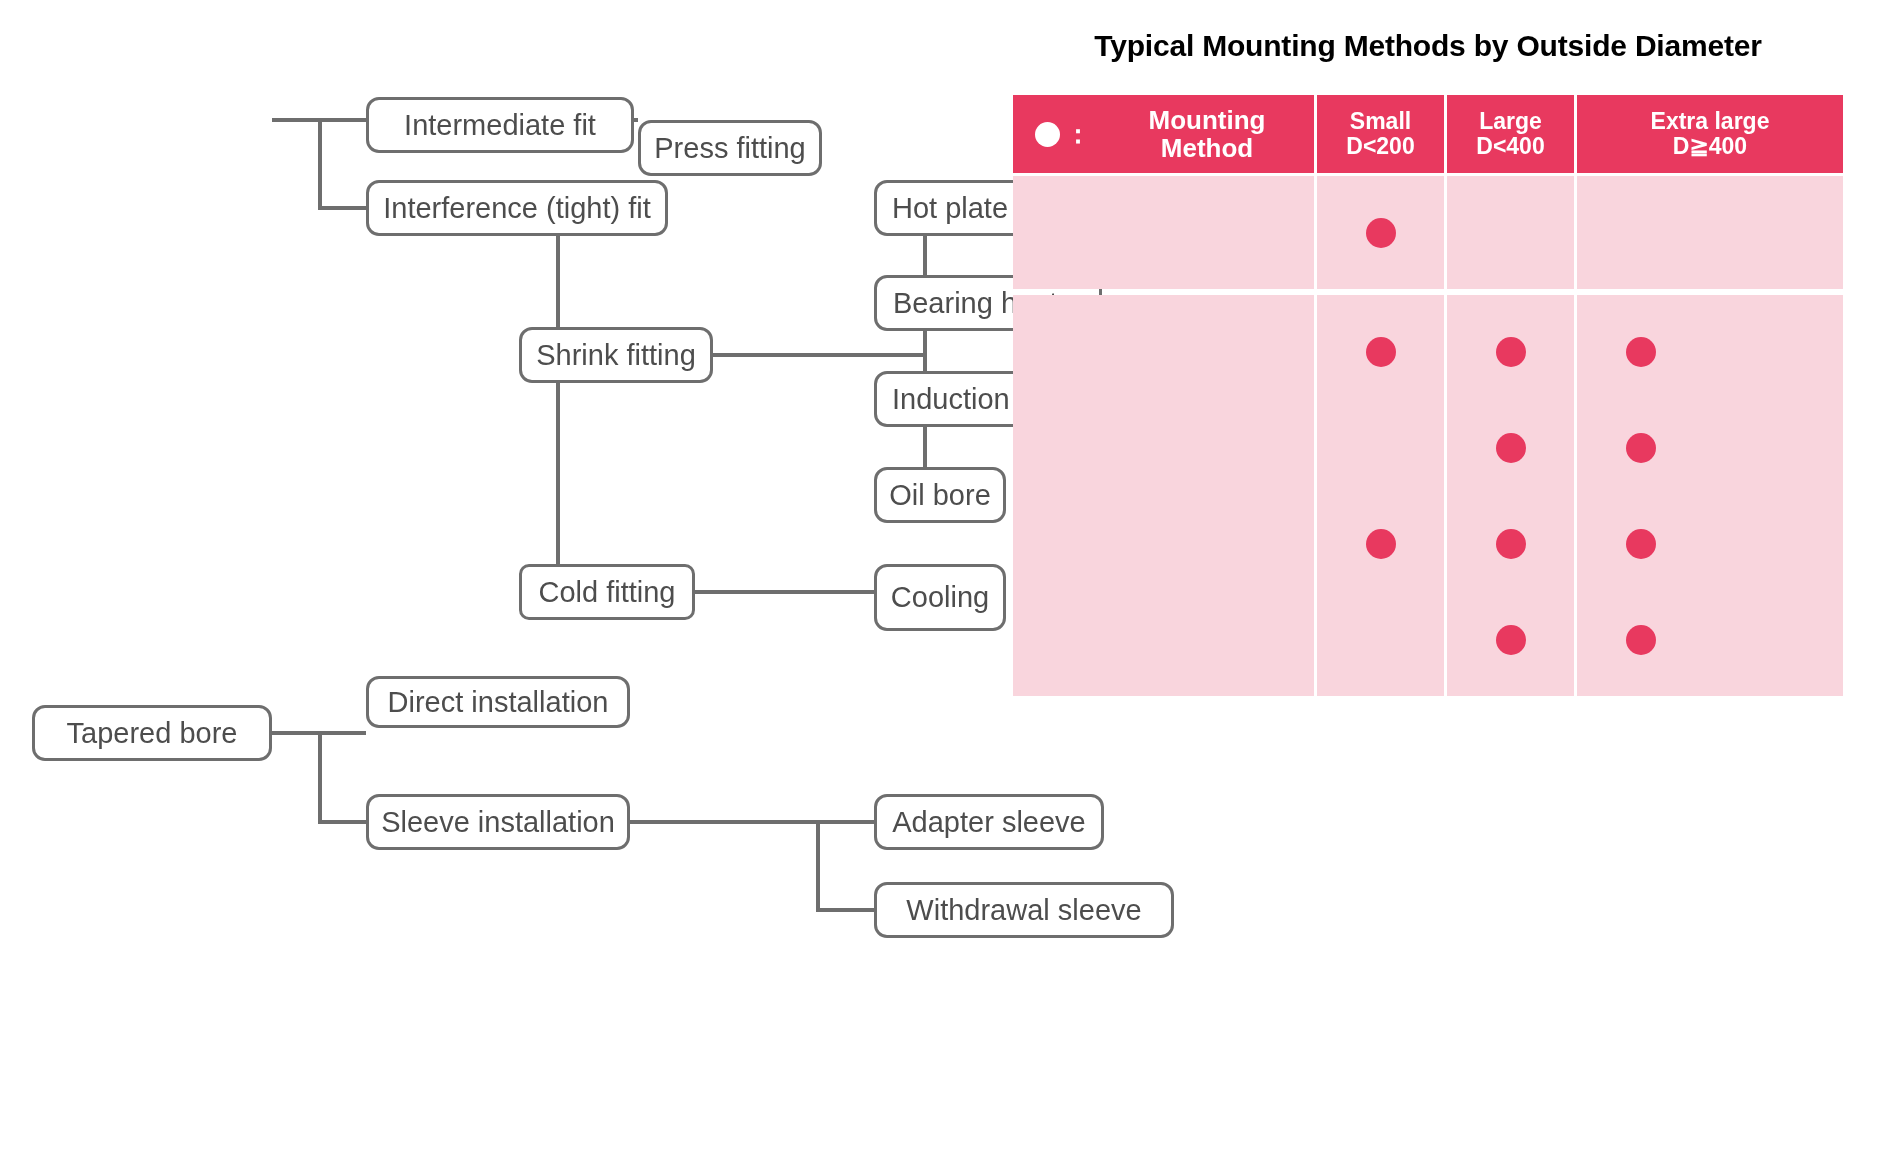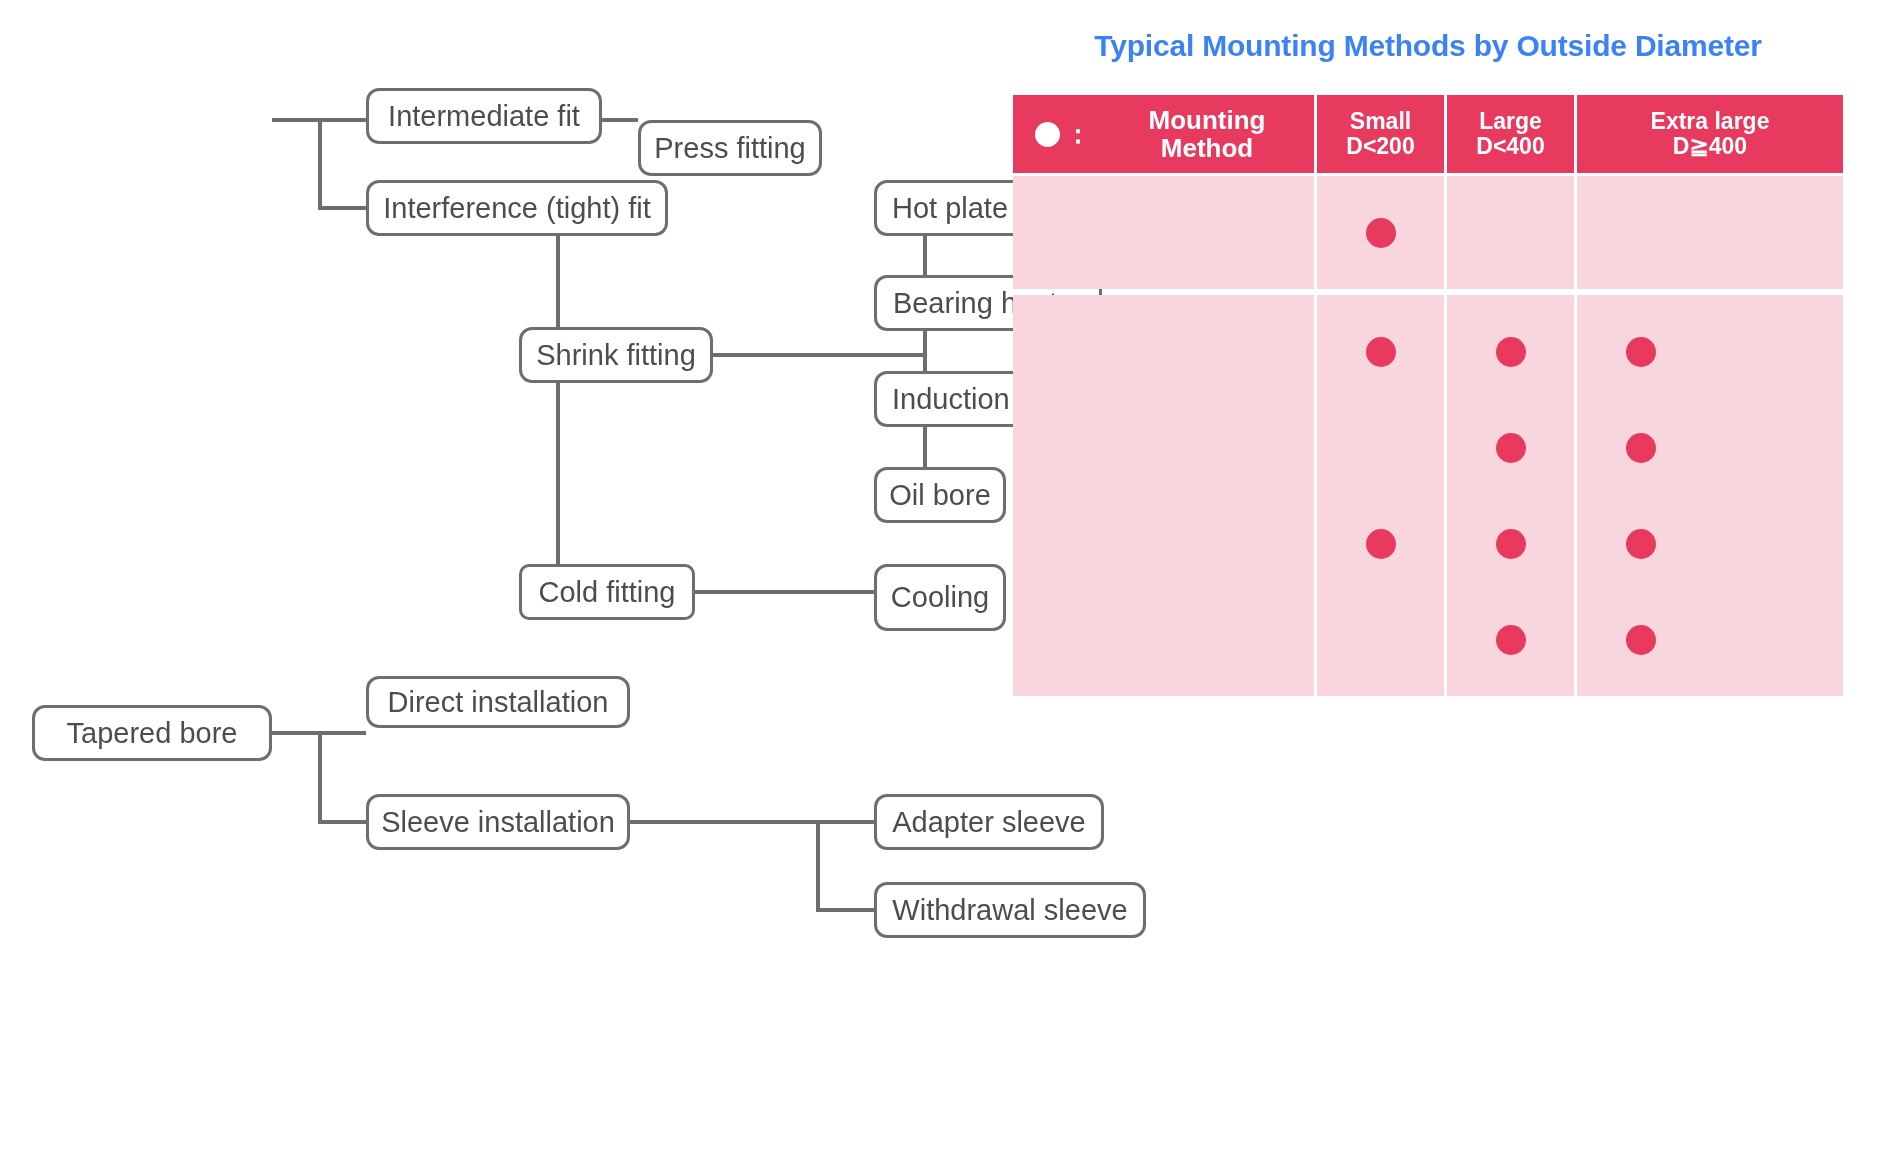--- a/index.html
+++ b/index.html
@@ -40,21 +40,21 @@
     top: 95px;
     width: 830px;
     height: 670px;
   }
   .tbl-title {
     position: absolute;
     left: 0;
     top: -66px;
     width: 830px;
     text-align: center;
-    color: #3b82f6;
+    color: #000000;
     font-size: 30px;
     font-weight: bold;
     letter-spacing: -0.2px;
     white-space: nowrap;
   }
   .hdr-row {
     position: absolute;
     left: 0;
     top: 0;
     width: 830px;
@@ -180,21 +180,21 @@
     <path d="M 695 592 H 874"></path>
 
     <path d="M 272 733 H 320 H 366"></path>
     <path d="M 320 733 V 822 H 366"></path>
 
     <path d="M 630 822 H 818 H 874"></path>
     <path d="M 818 822 V 910 H 874"></path>
   </svg>
 
 
-  <div class="node" style="left:366px; top:88px; width:236px; height:56px;">
+  <div class="node" style="left:366px; top:97px; width:268px; height:56px;">
     <span>Intermediate fit</span>
   </div>
 
   <div class="node" style="left:638px; top:92px; width:184px; height:56px;margin-top:28px;">
     <span>Press fitting</span>
   </div>
 
   <div class="node" style="left:366px; top:180px; width:302px; height:56px;">
     <span>Interference (tight) fit</span>
   </div>
@@ -236,21 +236,21 @@
   </div>
 
   <div class="node" style="left:366px; top:794px; width:264px; height:56px;">
     <span>Sleeve installation</span>
   </div>
 
   <div class="node" style="left:874px; top:794px; width:230px; height:56px;">
     <span>Adapter sleeve</span>
   </div>
 
-  <div class="node" style="left:874px; top:882px; width:272px; height:56px;">
+  <div class="node" style="left:874px; top:882px; width:300px; height:56px;">
     <span>Withdrawal sleeve</span>
   </div>
 
   <div class="tbl">
 
     <div class="tbl-title">Typical Mounting Methods by Outside Diameter</div>
 
     <div class="hdr-row">
       <div class="hdr-cell hdr-method">
         <span class="hdr-bullet"></span>

